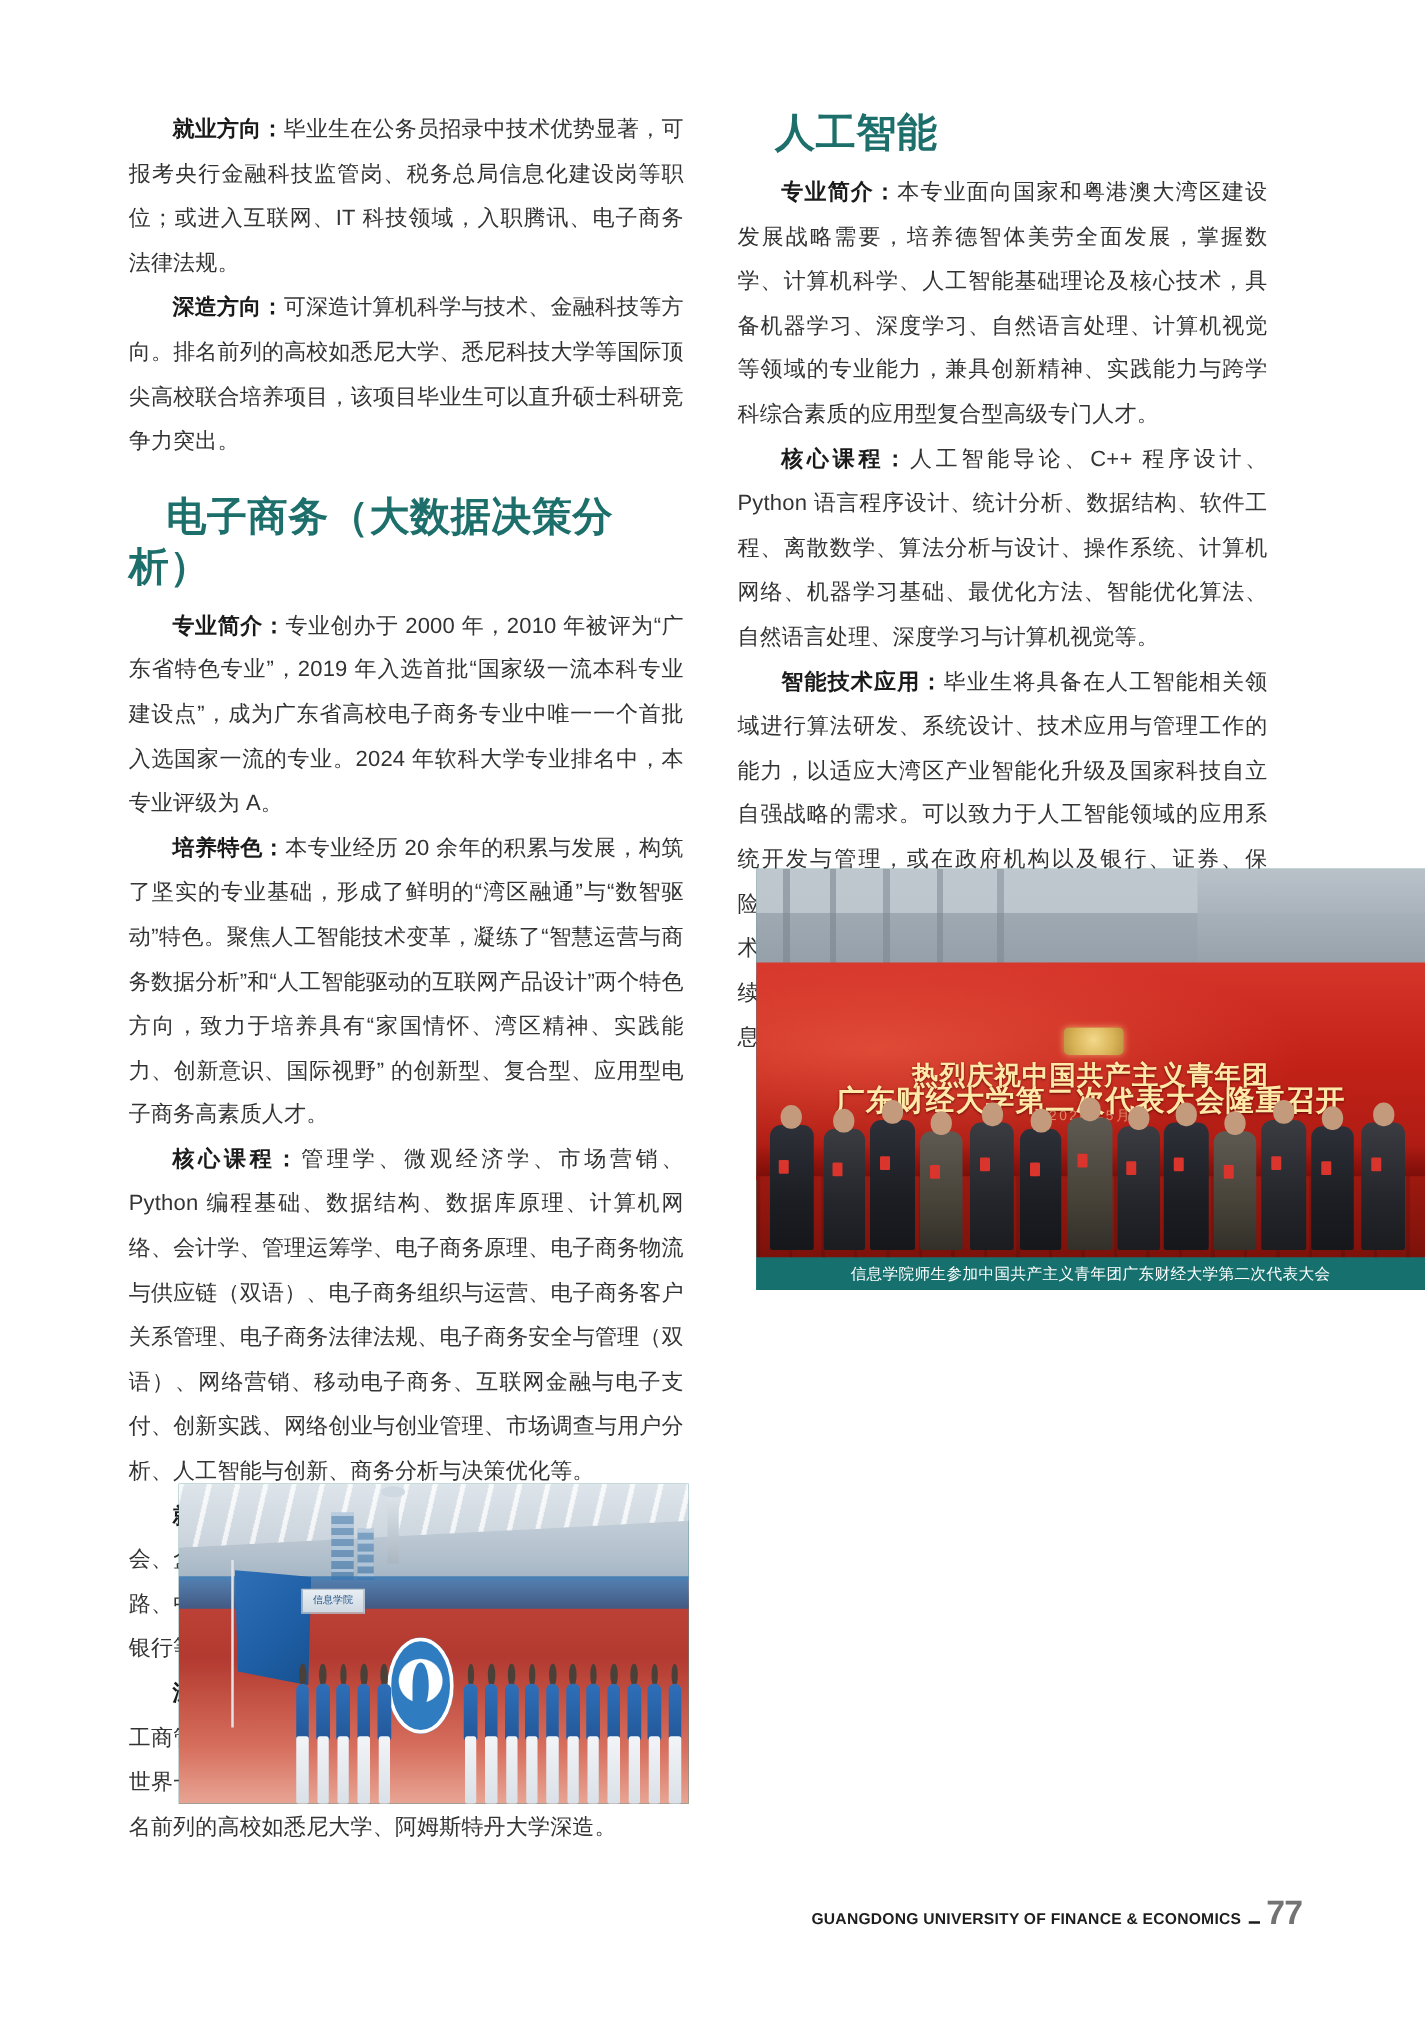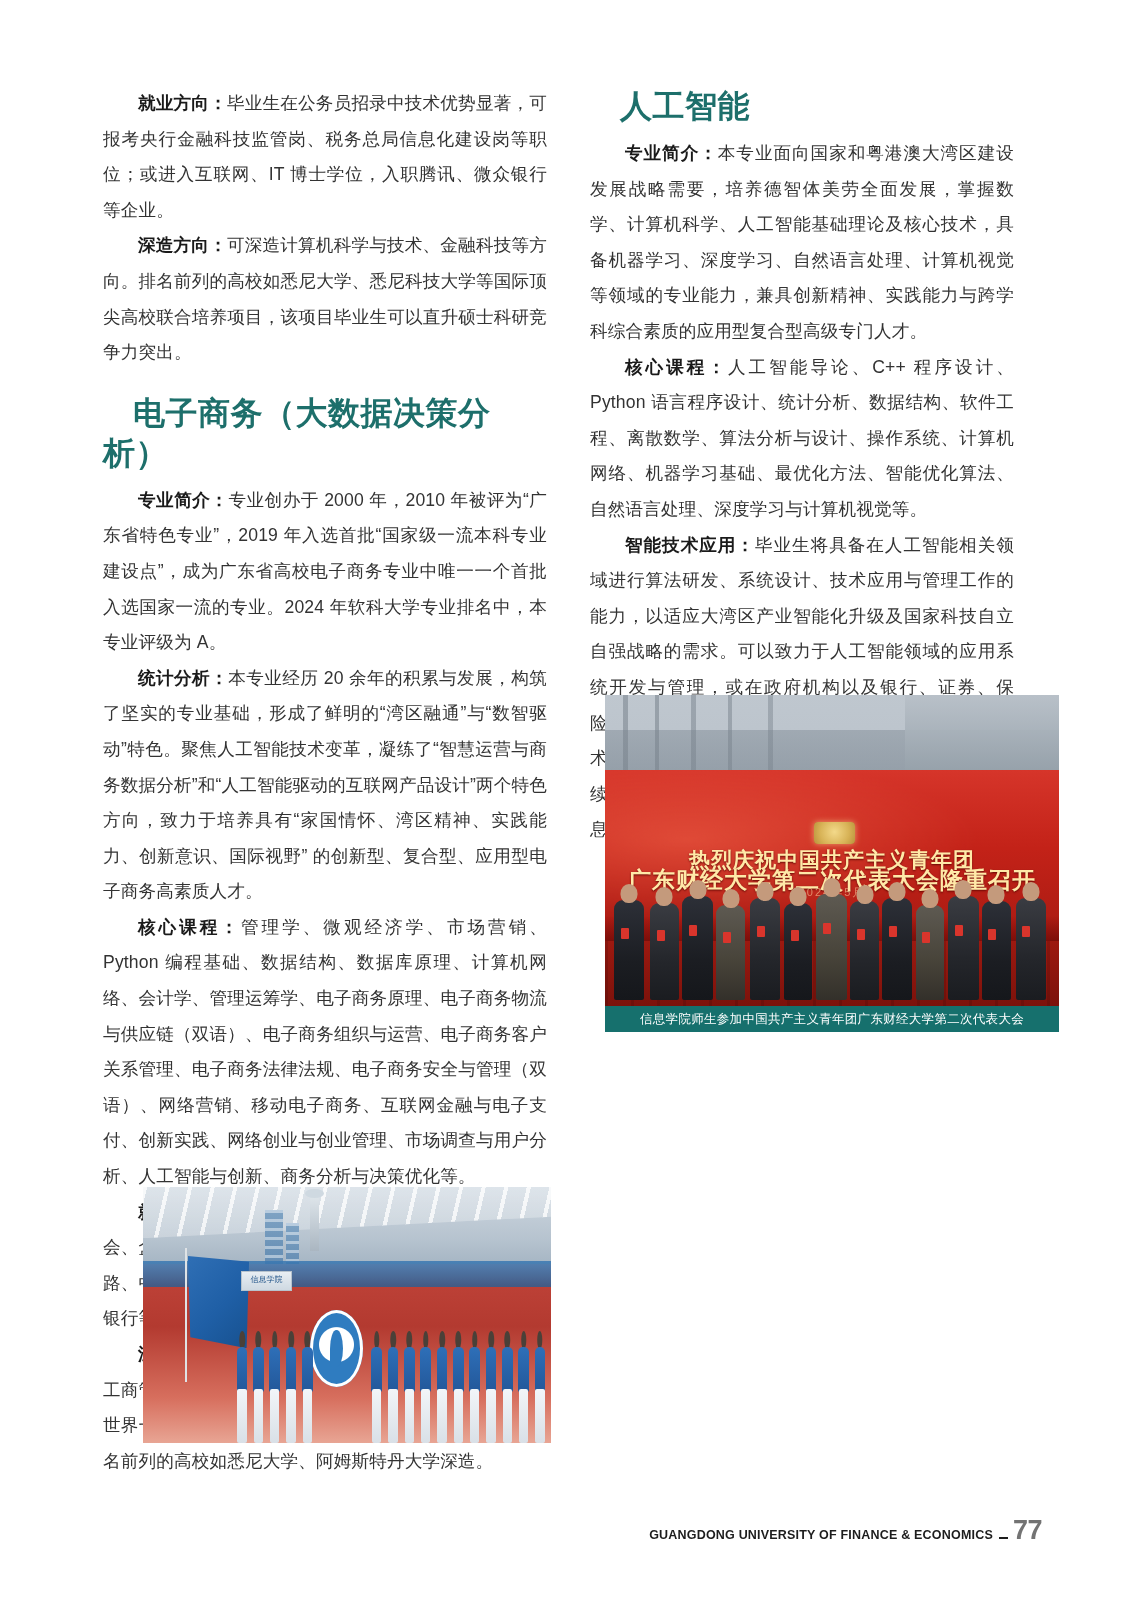--- a/index.html
+++ b/index.html
@@ -82,21 +82,21 @@
     text-align: center;
     letter-spacing: 0.3px;
     white-space: nowrap;
     overflow: hidden;
   }
 
   
   #figure-conference {
     left: 565px;
     top: 679px;
-    width: 454px;
+    width: 535px;
   }
   #figure-conference .photo { height: 311px; }
 
   
   #figure-sports {
     left: 103px;
     top: 1171px;
     width: 408px;
   }
   #figure-sports .photo { height: 256px; }
@@ -301,29 +301,29 @@
 </style>
 </head>
 <body>
 
 <div class="page">
 
   <div class="columns">
 
     <div class="col col-left">
 
-      <p class="para"><span class="lead">就业方向：</span><span>毕业生在公务员招录中技术优势显著，可报考央行金融科技监管岗、税务总局信息化建设岗等职位；或进入互联网、IT 博士学位，入职腾讯、微众银行等企业。</span></p>
+      <p class="para"><span class="lead">就业方向：</span><span>毕业生在公务员招录中技术优势显著，可报考央行金融科技监管岗、税务总局信息化建设岗等职位；或进入互联网、IT 科技领域，入职腾讯、电子商务法律法规。</span></p>
 
       <p class="para"><span class="lead">深造方向：</span><span>可深造计算机科学与技术、金融科技等方向。排名前列的高校如悉尼大学、悉尼科技大学等国际顶尖高校联合培养项目，该项目毕业生可以直升硕士科研竞争力突出。</span></p>
 
       <h2 class="section-heading">电子商务（大数据决策分析）</h2>
 
       <p class="para"><span class="lead">专业简介：</span><span>专业创办于 2000 年，2010 年被评为“广东省特色专业”，2019 年入选首批“国家级一流本科专业建设点”，成为广东省高校电子商务专业中唯一一个首批入选国家一流的专业。2024 年软科大学专业排名中，本专业评级为 A。</span></p>
 
-      <p class="para"><span class="lead">统计分析：</span><span>本专业经历 20 余年的积累与发展，构筑了坚实的专业基础，形成了鲜明的“湾区融通”与“数智驱动”特色。聚焦人工智能技术变革，凝练了“智慧运营与商务数据分析”和“人工智能驱动的互联网产品设计”两个特色方向，致力于培养具有“家国情怀、湾区精神、实践能力、创新意识、国际视野” 的创新型、复合型、应用型电子商务高素质人才。</span></p>
+      <p class="para"><span class="lead">培养特色：</span><span>本专业经历 20 余年的积累与发展，构筑了坚实的专业基础，形成了鲜明的“湾区融通”与“数智驱动”特色。聚焦人工智能技术变革，凝练了“智慧运营与商务数据分析”和“人工智能驱动的互联网产品设计”两个特色方向，致力于培养具有“家国情怀、湾区精神、实践能力、创新意识、国际视野” 的创新型、复合型、应用型电子商务高素质人才。</span></p>
 
       <p class="para"><span class="lead">核心课程：</span><span>管理学、微观经济学、市场营销、Python 编程基础、数据结构、数据库原理、计算机网络、会计学、管理运筹学、电子商务原理、电子商务物流与供应链（双语）、电子商务组织与运营、电子商务客户关系管理、电子商务法律法规、电子商务安全与管理（双语）、网络营销、移动电子商务、互联网金融与电子支付、创新实践、网络创业与创业管理、市场调查与用户分析、人工智能与创新、商务分析与决策优化等。</span></p>
 
       <p class="para"><span class="lead">就业方向：</span><span>毕业生就职于今日头条、网易有道、唯品会、盒马鲜生、欢聚时代、绿联科技等知名企业及中国铁路、中国银行、中国工商银行、中国农业银行、中国建设银行等大型国有企事业单位。</span></p>
 
       <p class="para"><span class="lead">深造方向：</span><span>可在管理科学与工程、技术经济及管理、工商管理等方向继续攻读硕士、博士学位。学生具备申请世界一流高校深造的基础，本专业已有学生赴海外 QS 排名前列的高校如悉尼大学、阿姆斯特丹大学深造。</span></p>
 
     </div>
 
     <div class="col col-right">

